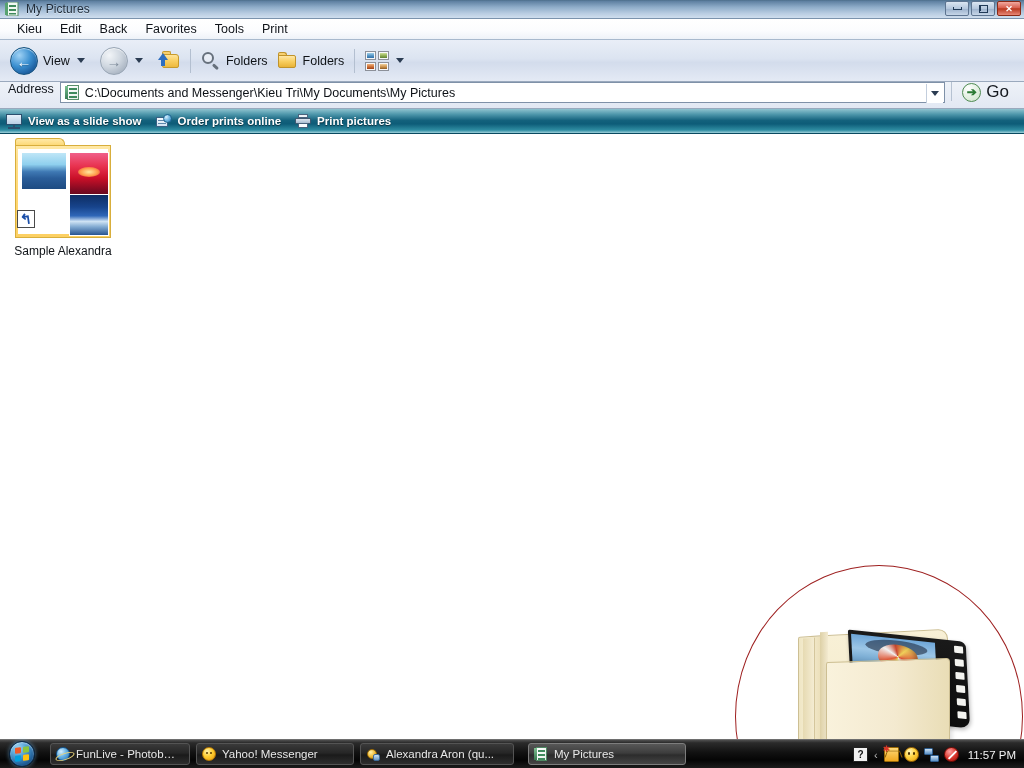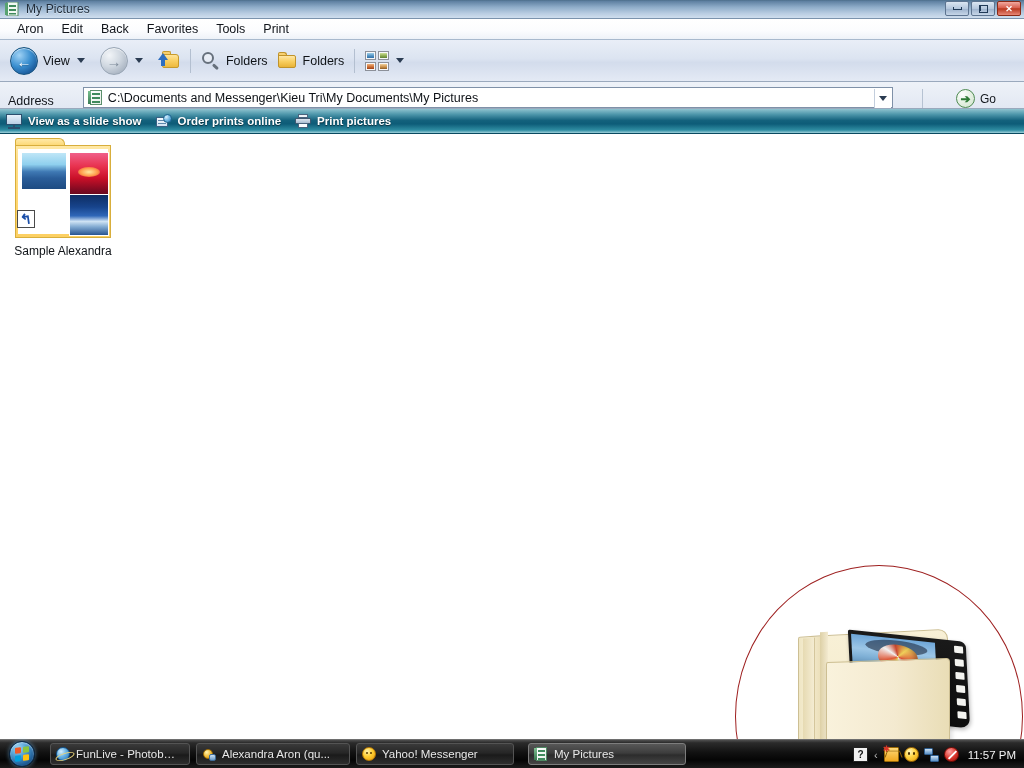--- a/index.html
+++ b/index.html
@@ -130,21 +130,21 @@
   .vc1 i { background: linear-gradient(to bottom,#9fd0ea 0%,#4e8ec0 60%,#2f6fa8 100%); }
   .vc2 i { background: linear-gradient(to bottom,#cfe09a 0%,#8fae52 55%,#5e7f33 100%); }
   .vc3 i { background: linear-gradient(to bottom,#f0b07a 0%,#c96b33 60%,#9c3f18 100%); }
   .vc4 i { background: linear-gradient(to bottom,#f2cf9a 0%,#c98f4a 60%,#8e5b23 100%); }
 
   
   .addressbar {
     position: absolute; left: 0; top: 82px; width: 1024px; height: 27px;
     background: linear-gradient(to bottom,#eef2f8 0%,#e2e8f3 100%);
     border-bottom: 1px solid #9aa9bd;
-    display: flex; align-items: flex-end; padding: 0 5px; gap: 23px;
+    display: flex; align-items: flex-start; padding: 0 5px;
   }
   .addr-label { font-size: 12.5px; color: #12161c; margin: 0 6px 0 3px; }
   .addr-field {
     flex: 1; height: 21px; background: #fff; border: 1px solid #7f91a8;
     display: flex; align-items: center; padding: 0 2px; position: relative;
   }
   .addr-doc-icon { width: 15px; height: 15px; position: relative; margin: 0 5px 0 2px; }
   .addr-doc-icon .sheet {
     position: absolute; left: 2px; top: 0; width: 12px; height: 15px;
     background: linear-gradient(135deg,#ffffff 0%,#e6efe8 100%); border: 1px solid #5a8f6b;
@@ -164,21 +164,21 @@
   }
   .addr-drop .cv { width:0;height:0;border-left:4px solid transparent;border-right:4px solid transparent;border-top:5px solid #2b3c52; }
   .go-sep { width: 1px; height: 19px; background: #b6c2d2; margin: 0 6px; }
   .go-btn { display: flex; align-items: center; padding: 0 4px; cursor: default; }
   .go-circ {
     width: 19px; height: 19px; border-radius: 50%;
     background: radial-gradient(circle at 32% 26%, #ffffff 0%, #e9f3e8 40%, #cfe3cb 100%);
     border: 1px solid #4f8b52; display: flex; align-items: center; justify-content: center;
   }
   .go-circ .ga { color: #2d7a35; font-size: 12px; font-weight: bold; line-height: 1; }
-  .go-label { font-size: 12px; color: #13171d; margin-left: 5px; margin-right: 19px; }
+  .go-label { font-size: 17px; color: #13171d; margin-left: 5px; margin-right: 6px; }
 
   
   .taskband {
     position: absolute; left: 0; top: 109px; width: 1024px; height: 25px;
     background: linear-gradient(to bottom,#8fc3cf 0%,#4e97ab 22%,#13617c 48%,#0d5c78 62%,#2f8da2 88%,#9ed0da 100%);
     border-bottom: 1px solid #0a4a60;
     display: flex; align-items: center; padding-left: 6px;
   }
   .tbn-item { display: flex; align-items: center; margin-right: 14px; cursor: default; }
   .tbn-label {
@@ -460,21 +460,21 @@
           <span class="glyph-min"></span>
         </div>
       <div class="wb">
           <span class="glyph-max"></span>
         </div>
       <div class="wb close">✕</div>
     </div>
   </div>
 
   <div class="menubar">
-    <div class="mi">Aron</div>
+    <div class="mi">Kieu</div>
     <div class="mi">Edit</div>
     <div class="mi">Back</div>
     <div class="mi">Favorites</div>
     <div class="mi">Tools</div>
     <div class="mi">Print</div>
   </div>
 
   <div class="toolbar">
     <div class="tb-item">
       <span class="circ-btn circ-back">
@@ -654,30 +654,30 @@
             <i></i>
           </span>
       </span>
     </div>
 
     <div class="tb-tasks">
       <div class="task-btn" style="width:140px">
         <span class="tico ico-ie"></span>
         <span class="tlabel">FunLive - Photobuc...</span>
       </div>
+      <div class="task-btn" style="width:158px">
+        <span class="tico ico-yahoo"></span>
+        <span class="tlabel">Yahoo! Messenger</span>
+      </div>
       <div class="task-btn" style="width:154px">
         <span class="tico ico-ym2">
           <span class="p1"></span>
             <span class="p2"></span>
         </span>
         <span class="tlabel">Alexandra Aron (qu...</span>
-      </div>
-      <div class="task-btn" style="width:158px">
-        <span class="tico ico-yahoo"></span>
-        <span class="tlabel">Yahoo! Messenger</span>
       </div>
       <div class="task-btn active" style="width:158px; margin-left:8px">
         <span class="tico ico-mypics">
           <span class="sh"></span>
             <span class="sp"></span>
           <span class="ln" style="top:3px"></span>
             <span class="ln" style="top:7px"></span>
             <span class="ln" style="top:11px"></span>
         </span>
         <span class="tlabel">My Pictures</span>

